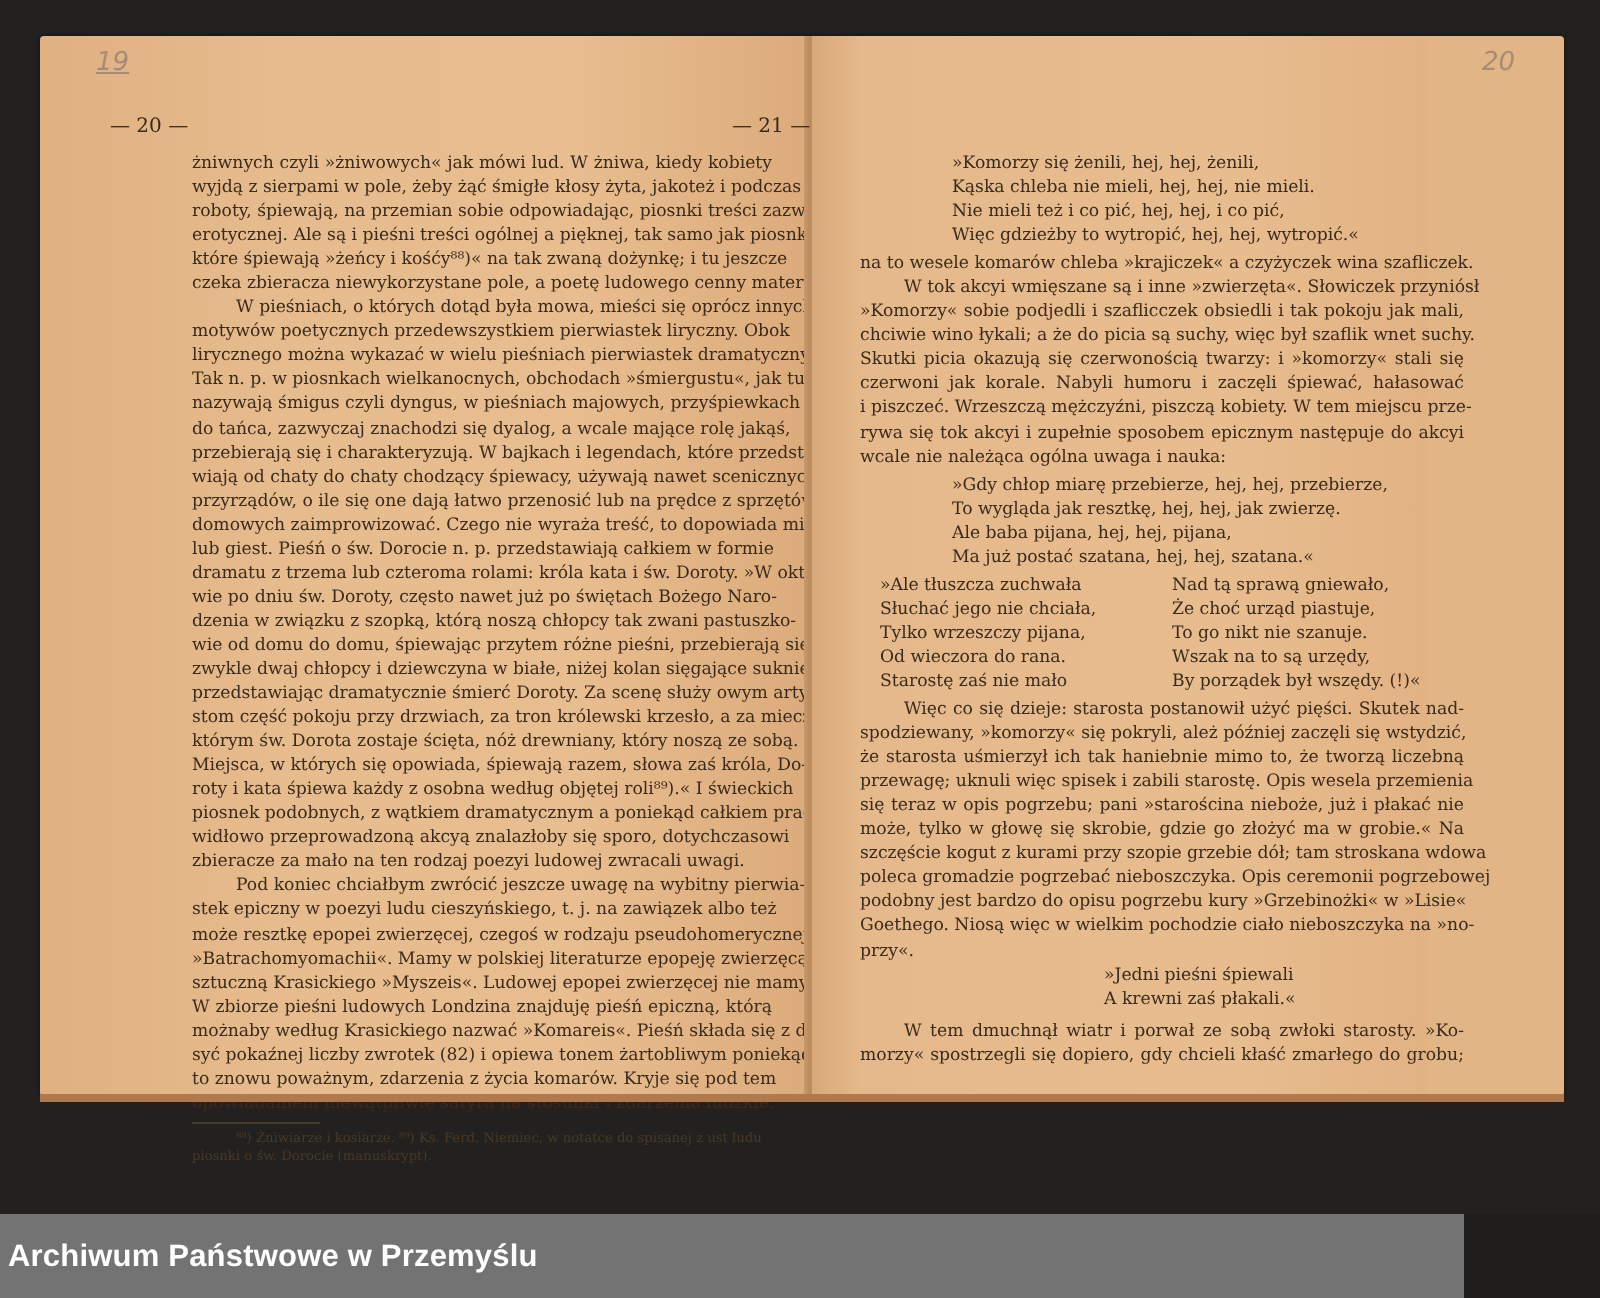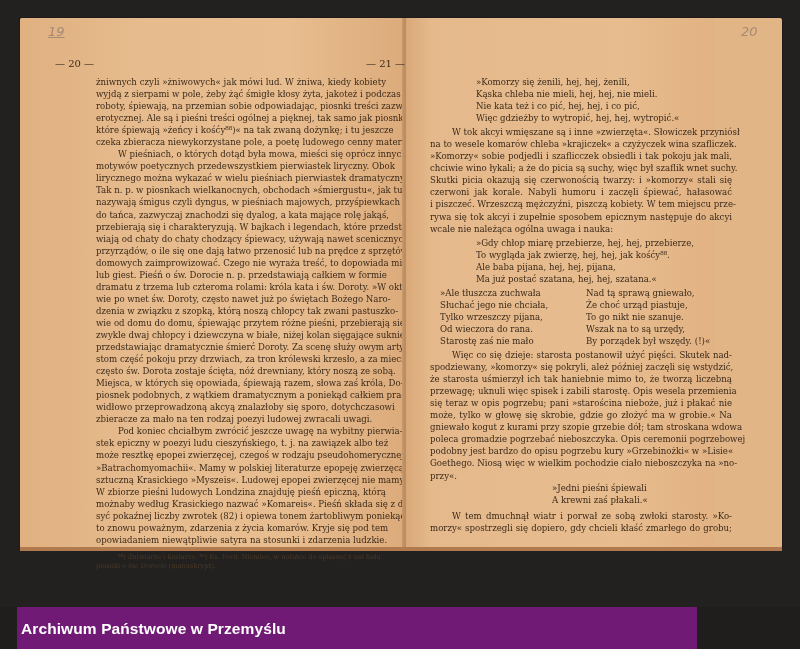--- a/index.html
+++ b/index.html
@@ -61,22 +61,22 @@
     .verse-2col { display: flex; padding-left: 10px; margin: 2px 0; align-items: center; }
     .verse-2col .col { width: 150px; }
     .verse-2col .col .vline { display: block; white-space: nowrap; }
     .verse-center { padding-left: 122px; }
     .verse-center .vline { display: block; white-space: nowrap; }
     .fn-rule { width: 64px; border-top: 1px solid #4a3826; margin: 3px 0 3px 0; }
     .footnote { font-size: 6.6px; line-height: 9px; color: #4a3826; }
     .footnote .fline { display: block; white-space: nowrap; }
     .footnote .fline.first { padding-left: 22px; }
     .caption-bar {
-      position: absolute; left: 17px; top: 607px; width: 680px; height: 42px;
-      background: #701a75;
+      position: absolute; left: 0; top: 607px; width: 732px; height: 42px;
+      background: #737373;
     }
     .caption {
       position: absolute; left: 4px; top: 13px;
       font-family: "Liberation Sans", sans-serif; font-weight: bold;
       color: #ffffff; font-size: 15.5px; letter-spacing: 0.1px;
     }
   </style>
 </head>
 <body>
 
@@ -94,35 +94,36 @@
           <span class="line">erotycznej. Ale są i pieśni treści ogólnej a pięknej, tak samo jak piosnki,</span>
           <span class="line">które śpiewają »żeńcy i kośćy⁸⁸)« na tak zwaną dożynkę; i tu jeszcze</span>
           <span class="line last">czeka zbieracza niewykorzystane pole, a poetę ludowego cenny materyał.</span>
         </p>
         <p class="para">
           <span class="line" style="padding-left:22px">W pieśniach, o których dotąd była mowa, mieści się oprócz innych</span>
           <span class="line">motywów poetycznych przedewszystkiem pierwiastek liryczny. Obok</span>
           <span class="line">lirycznego można wykazać w wielu pieśniach pierwiastek dramatyczny.</span>
           <span class="line">Tak n. p. w piosnkach wielkanocnych, obchodach »śmiergustu«, jak tutaj</span>
           <span class="line">nazywają śmigus czyli dyngus, w pieśniach majowych, przyśpiewkach</span>
-          <span class="line">do tańca, zazwyczaj znachodzi się dyalog, a kata mające rolę jakąś,</span>
+          <span class="line">do tańca, zazwyczaj znachodzi się dyalog, a wcale mające rolę jakąś,</span>
           <span class="line">przebierają się i charakteryzują. W bajkach i legendach, które przedsta-</span>
           <span class="line">wiają od chaty do chaty chodzący śpiewacy, używają nawet scenicznych</span>
           <span class="line">przyrządów, o ile się one dają łatwo przenosić lub na prędce z sprzętów</span>
           <span class="line">domowych zaimprowizować. Czego nie wyraża treść, to dopowiada mina</span>
           <span class="line">lub giest. Pieśń o św. Dorocie n. p. przedstawiają całkiem w formie</span>
           <span class="line">dramatu z trzema lub czteroma rolami: króla kata i św. Doroty. »W okta-</span>
-          <span class="line">wie po wnet św. Doroty, często nawet już po świętach Bożego Naro-</span>
+          <span class="line">wie po dniu św. Doroty, często nawet już po świętach Bożego Naro-</span>
           <span class="line">dzenia w związku z szopką, którą noszą chłopcy tak zwani pastuszko-</span>
           <span class="line">wie od domu do domu, śpiewając przytem różne pieśni, przebierają się</span>
           <span class="line">zwykle dwaj chłopcy i dziewczyna w białe, niżej kolan sięgające suknie,</span>
           <span class="line">przedstawiając dramatycznie śmierć Doroty. Za scenę służy owym arty-</span>
           <span class="line">stom część pokoju przy drzwiach, za tron królewski krzesło, a za miecz,</span>
-          <span class="line">często św. Dorota zostaje ścięta, nóż drewniany, który noszą ze sobą.</span>
+          <span class="line">którym św. Dorota zostaje ścięta, nóż drewniany, który noszą ze sobą.</span>
           <span class="line">Miejsca, w których się opowiada, śpiewają razem, słowa zaś króla, Do-</span>
+          <span class="line">roty i kata śpiewa każdy z osobna według objętej roli⁸⁹).« I świeckich</span>
           <span class="line">piosnek podobnych, z wątkiem dramatycznym a poniekąd całkiem pra-</span>
           <span class="line">widłowo przeprowadzoną akcyą znalazłoby się sporo, dotychczasowi</span>
           <span class="line last">zbieracze za mało na ten rodzaj poezyi ludowej zwracali uwagi.</span>
         </p>
         <p class="para">
           <span class="line" style="padding-left:22px">Pod koniec chciałbym zwrócić jeszcze uwagę na wybitny pierwia-</span>
           <span class="line">stek epiczny w poezyi ludu cieszyńskiego, t. j. na zawiązek albo też</span>
           <span class="line">może resztkę epopei zwierzęcej, czegoś w rodzaju pseudohomerycznej</span>
           <span class="line">»Batrachomyomachii«. Mamy w polskiej literaturze epopeję zwierzęcą</span>
           <span class="line">sztuczną Krasickiego »Myszeis«. Ludowej epopei zwierzęcej nie mamy.</span>
@@ -142,37 +143,37 @@
 
     <div class="gutter"></div>
 
     <div class="page right">
       <span class="pencil right">20</span>
       <div class="page-num">— 21 —</div>
       <div class="text-block">
         <div class="verse">
           <span class="vline">»Komorzy się żenili, hej, hej, żenili,</span>
           <span class="vline">Kąska chleba nie mieli, hej, hej, nie mieli.</span>
-          <span class="vline">Nie kata też i co pić, hej, hej, i co pić,</span>
+          <span class="vline">Nie mieli też i co pić, hej, hej, i co pić,</span>
           <span class="vline">Więc gdzieżby to wytropić, hej, hej, wytropić.«</span>
         </div>
         <p class="para" style="margin-top:2px">
+          <span class="line">na to wesele komarów chleba »krajiczek« a czyżyczek wina szafliczek.</span>
           <span class="line" style="padding-left:22px">W tok akcyi wmięszane są i inne »zwierzęta«. Słowiczek przyniósł</span>
-          <span class="line">na to wesele komarów chleba »krajiczek« a czyżyczek wina szafliczek.</span>
           <span class="line">»Komorzy« sobie podjedli i szaflicczek obsiedli i tak pokoju jak mali,</span>
           <span class="line">chciwie wino łykali; a że do picia są suchy, więc był szaflik wnet suchy.</span>
           <span class="line">Skutki picia okazują się czerwonością twarzy: i »komorzy« stali się</span>
           <span class="line">czerwoni jak korale. Nabyli humoru i zaczęli śpiewać, hałasować</span>
           <span class="line">i piszczeć. Wrzeszczą mężczyźni, piszczą kobiety. W tem miejscu prze-</span>
           <span class="line">rywa się tok akcyi i zupełnie sposobem epicznym następuje do akcyi</span>
           <span class="line last">wcale nie należąca ogólna uwaga i nauka:</span>
         </p>
         <div class="verse" style="margin-top:2px">
           <span class="vline">»Gdy chłop miarę przebierze, hej, hej, przebierze,</span>
-          <span class="vline">To wygląda jak zwierzę, hej, hej, jak kośćy⁸⁸.</span>
+          <span class="vline">To wygląda jak resztkę, hej, hej, jak zwierzę.</span>
           <span class="vline">Ale baba pijana, hej, hej, pijana,</span>
           <span class="vline">Ma już postać szatana, hej, hej, szatana.«</span>
         </div>
         <div class="verse-2col">
           <div class="col">
             <span class="vline">»Ale tłuszcza zuchwała</span>
             <span class="vline">Słuchać jego nie chciała,</span>
             <span class="vline">Tylko wrzeszczy pijana,</span>
             <span class="vline">Od wieczora do rana.</span>
             <span class="vline">Starostę zaś nie mało</span>
@@ -185,21 +186,21 @@
             <span class="vline">By porządek był wszędy. (!)«</span>
           </div>
         </div>
         <p class="para">
           <span class="line" style="padding-left:22px">Więc co się dzieje: starosta postanowił użyć pięści. Skutek nad-</span>
           <span class="line">spodziewany, »komorzy« się pokryli, ależ później zaczęli się wstydzić,</span>
           <span class="line">że starosta uśmierzył ich tak haniebnie mimo to, że tworzą liczebną</span>
           <span class="line">przewagę; uknuli więc spisek i zabili starostę. Opis wesela przemienia</span>
           <span class="line">się teraz w opis pogrzebu; pani »starościna nieboże, już i płakać nie</span>
           <span class="line">może, tylko w głowę się skrobie, gdzie go złożyć ma w grobie.« Na</span>
-          <span class="line">gniewało kogut z kurami przy szopie grzebie dół; tam stroskana wdowa</span>
+          <span class="line">szczęście kogut z kurami przy szopie grzebie dół; tam stroskana wdowa</span>
           <span class="line">poleca gromadzie pogrzebać nieboszczyka. Opis ceremonii pogrzebowej</span>
           <span class="line">podobny jest bardzo do opisu pogrzebu kury »Grzebinożki« w »Lisie«</span>
           <span class="line">Goethego. Niosą więc w wielkim pochodzie ciało nieboszczyka na »no-</span>
           <span class="line last">przy«.</span>
         </p>
         <div class="verse-center">
           <span class="vline">»Jedni pieśni śpiewali</span>
           <span class="vline">A krewni zaś płakali.«</span>
         </div>
         <p class="para" style="margin-top:4px">

